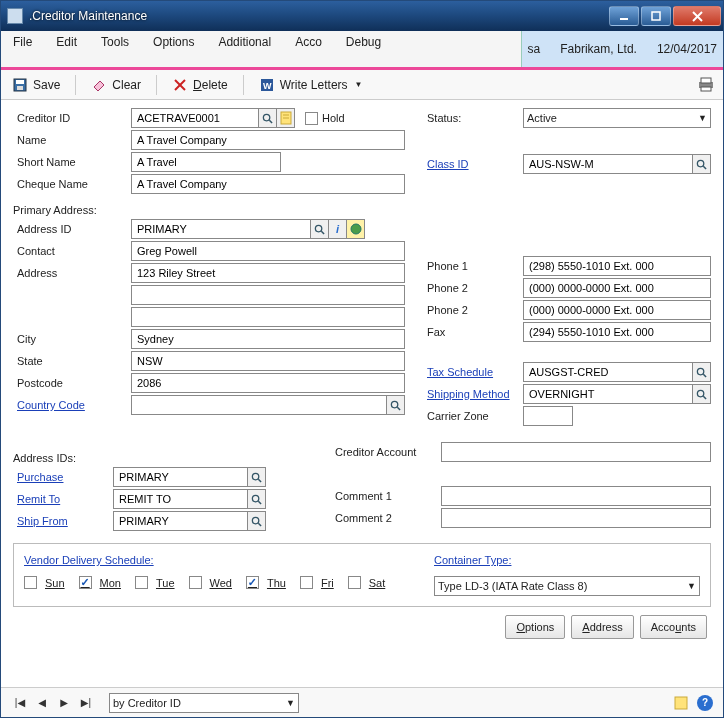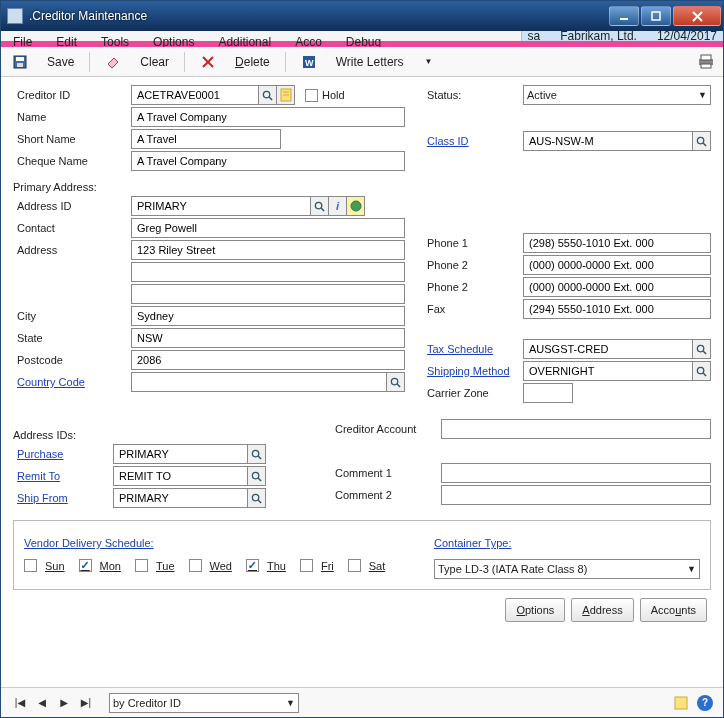--- a/index.html
+++ b/index.html
@@ -6,49 +6,49 @@
   html, body { margin:0; padding:0; font-family: "Segoe UI", Tahoma, sans-serif; font-size:11px; color:#222; background:#777; }
   .window { width:724px; height:718px; background:#fff; border:1px solid #244a7a; position:relative; display:flex; flex-direction:column; }
   
   .titlebar { height:30px; background:linear-gradient(to bottom,#2c5f9e,#1e4a80 45%,#0f2f58); display:flex; align-items:center; color:#fff; padding:0 2px 0 6px; }
   .titlebar .app-icon { width:16px; height:16px; background:#cde; border:1px solid #68a; margin-right:6px; }
   .titlebar .title-text { flex:1; font-size:12px; text-shadow:0 0 3px #000; }
   .winbtns { display:flex; gap:0; }
   .winbtn { width:30px; height:20px; margin-left:2px; border:1px solid rgba(255,255,255,.3); border-radius:3px; display:flex; align-items:center; justify-content:center; background:linear-gradient(to bottom,#6fa2d8,#2a5c95); color:#fff; font-size:12px; }
   .winbtn.close { width:48px; background:linear-gradient(to bottom,#e07a6a,#c33a22); }
   
-  .menubar { height:16px; display:flex; align-items:stretch; border-bottom:6px solid #ec4899; background:#f5f5f5; font-size:12px; }
+  .menubar { height:39px; display:flex; align-items:stretch; border-bottom:3px solid #ec4899; background:#f5f5f5; font-size:12px; }
   .menubar .menuitem { padding:4px 12px; cursor:default; }
   .menubar .spacer { flex:1 }
   .menubar .user-info { background:#cfe3f7; border-left:1px solid #9cb; display:flex; align-items:center; padding:0 6px; gap:20px; }
   
   .toolbar { height:30px; border-bottom:1px solid #ccc; display:flex; align-items:center; padding:0 6px; gap:6px; background:#f8f8f8; font-size:12px; position:relative; }
   .toolbar .sep { width:1px; height:20px; background:#ccc; margin:0 4px; }
-  .tb-btn { display:flex; align-items:center; gap:19px; padding:3px 5px; cursor:default; }
+  .tb-btn { display:flex; align-items:center; gap:5px; padding:3px 5px; cursor:default; }
   .tb-btn .icon { width:16px; height:16px; display:flex; align-items:center; justify-content:center; }
   .tb-btn .accel { text-decoration: underline; }
   .dropdown-arrow { font-size:8px; margin-left:2px; }
   .printer-icon { position:absolute; right:8px; top:6px; width:18px; height:16px; }
   
   .body-area { flex:1; padding:8px 12px 4px 12px; overflow:hidden; position:relative; display:flex; flex-direction:column; }
   .row { display:flex; align-items:center; margin-bottom:2px; height:20px; }
   .label { width:118px; padding:2px 4px; }
   .field { border:1px solid #888; height:20px; padding:1px 3px; background:#fff; font-size:11px; display:flex; align-items:center; }
   .field input { border:none; outline:none; width:100%; font:inherit; background:transparent; }
   .link { color:#1a3fb8; text-decoration:underline; cursor:default; }
   .lookup-btn { width:18px; height:20px; border:1px solid #888; border-left:none; background:#f0f0f0; display:flex; align-items:center; justify-content:center; cursor:default; }
   .mag { width:11px; height:11px; }
   .iconbtn { width:18px; height:20px; border:1px solid #888; border-left:none; background:#f0f0f0; display:flex; align-items:center; justify-content:center; }
   .grid-top { display:flex; gap:18px; }
   .col-left { flex: 0 0 392px; }
   .col-right { flex:1; }
   .checkbox { width:13px; height:13px; border:1px solid #888; background:#fff; display:inline-flex; align-items:center; justify-content:center; margin-right:4px; }
   .checkbox.checked::after { content:"✓"; font-size:11px; color:#1857b5; font-weight:bold; line-height:11px; }
   .section-hdr { font-size:11px; margin:10px 0 3px 0; }
-  .group-box { border:1px solid #bbb; padding:16px 10px 10px 10px; margin-top:10px; }
+  .group-box { border:1px solid #bbb; padding:10px 10px 10px 10px; margin-top:10px; }
   .days { display:flex; align-items:center; gap:4px;text-decoration:underline; }
   .day { display:flex; align-items:center; gap:4px; margin-right:10px; }
   .btn { border:1px solid #999; background:linear-gradient(to bottom,#fff,#e6e6e6); height:24px; padding:2px 10px; font-size:11px; border-radius:2px; display:flex; align-items:center; }
   .btn .accel { text-decoration: underline;}  
   .select { border:1px solid #888; height:20px; background:#fff; display:flex; align-items:center; padding:0 3px; position:relative; }
   .select .arrow { margin-left:auto; font-size:9px; }
   
   .footer { border-top:1px solid #ccc; height:30px; display:flex; align-items:center; padding:0 10px; gap:4px; background:#f8f8f8; margin-top:auto; }
   .navbtn { width:18px; height:18px; display:flex; align-items:center; justify-content:center; font-size:10px; color:#333; cursor:default; }
   .footer .select { width:190px; margin-left:10px; }

